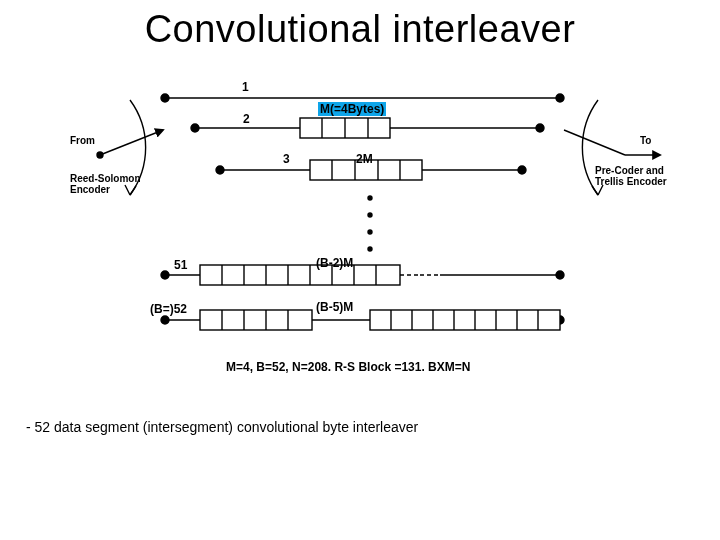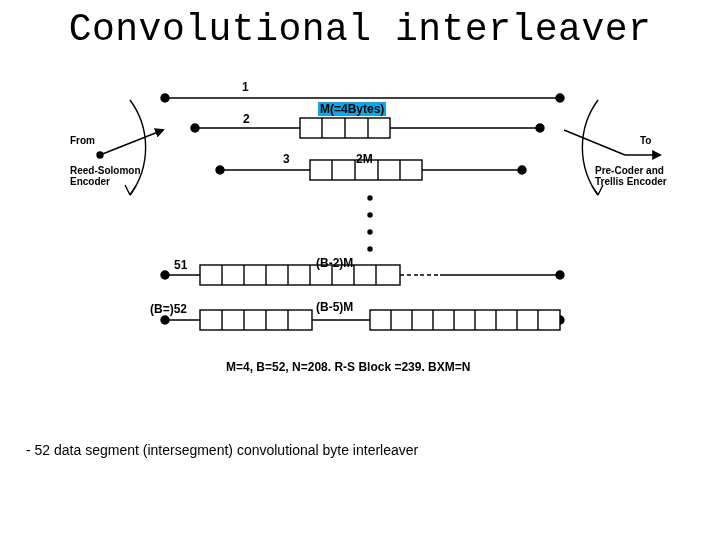--- a/index.html
+++ b/index.html
@@ -1,20 +1,20 @@
 <!DOCTYPE html>
 <html><head>
 <meta charset="utf-8">
 <style>
   html,body{margin:0;padding:0;width:720px;height:540px;background:#fff;font-family:Arial,Helvetica,sans-serif;color:#000}
-  .title{font-family:Liberation Mono, monospace;font-size:38px;text-align:center;padding-top:8px;letter-spacing:.5px}
+  .title{font-family:Liberation Sans, sans-serif;font-size:38px;text-align:center;padding-top:8px;letter-spacing:.5px}
   .diagram{position:absolute;left:0;top:70px;width:720px;height:330px}
   .lbl{position:absolute;font-size:10px;font-weight:bold;white-space:pre}
   .lbl.small{font-size:12px}
-  .bullets{position:absolute;left:26px;top:440px;font-size:14px;line-height:20px}
+  .bullets{position:absolute;left:26px;top:417px;font-size:14px;line-height:20px}
 </style>
 </head>
 <body>
 
 <div class="title">Convolutional interleaver</div>
 
 <svg class="diagram" viewBox="0 0 720 330">
   <defs>
     <marker id="arr" viewBox="0 0 10 10" refX="8" refY="5" markerWidth="7" markerHeight="7" orient="auto">
       <path d="M0 0 L10 5 L0 10 z" fill="#000"></path>
@@ -92,34 +92,34 @@
     <path d="M598 125 l-6 -9 M598 125 l5 -10"></path>
 
     <line x1="100" y1="85" x2="163" y2="60" marker-end="url(#arr)"></line>
     <line x1="564" y1="60" x2="625" y2="85"></line>
     <line x1="625" y1="85" x2="660" y2="85" marker-end="url(#arr)"></line>
     <circle cx="100" cy="85" r="3" fill="#000"></circle>
   </g>
 </svg>
 
 <div class="lbl" style="left:70px;top:135px">From</div>
-<div class="lbl" style="left:70px;top:165px">Reed-Solomon
+<div class="lbl" style="left:70px;top:173px">Reed-Solomon
 Encoder</div>
 <div class="lbl" style="left:640px;top:135px">To</div>
 <div class="lbl" style="left:595px;top:165px">Pre-Coder and
 Trellis Encoder</div>
 
 <div class="lbl small" style="left:242px;top:80px">1</div>
 <div class="lbl small" style="left:243px;top:112px">2</div>
 <div class="lbl small" style="left:283px;top:152px">3</div>
 <div class="lbl small" style="left:174px;top:258px">51</div>
 <div class="lbl small" style="left:150px;top:302px">(B=)52</div>
 
 <div class="lbl small" style="left:318px;top:102px;background:#0ea5e9;padding:0 2px">M(=4Bytes)</div>
 <div class="lbl small" style="left:356px;top:152px">2M</div>
 <div class="lbl small" style="left:316px;top:256px">(B-2)M</div>
 <div class="lbl small" style="left:316px;top:300px">(B-5)M</div>
 
-<div class="lbl small" style="left:226px;top:360px">M=4, B=52, N=208. R-S Block =239. BXM=N</div>
+<div class="lbl small" style="left:226px;top:360px">M=4, B=52, N=208. R-S Block =131. BXM=N</div>
 
 <div class="bullets">
   <div>- 52 data segment (intersegment) convolutional byte interleaver</div>
 </div>
 
 </body></html>

